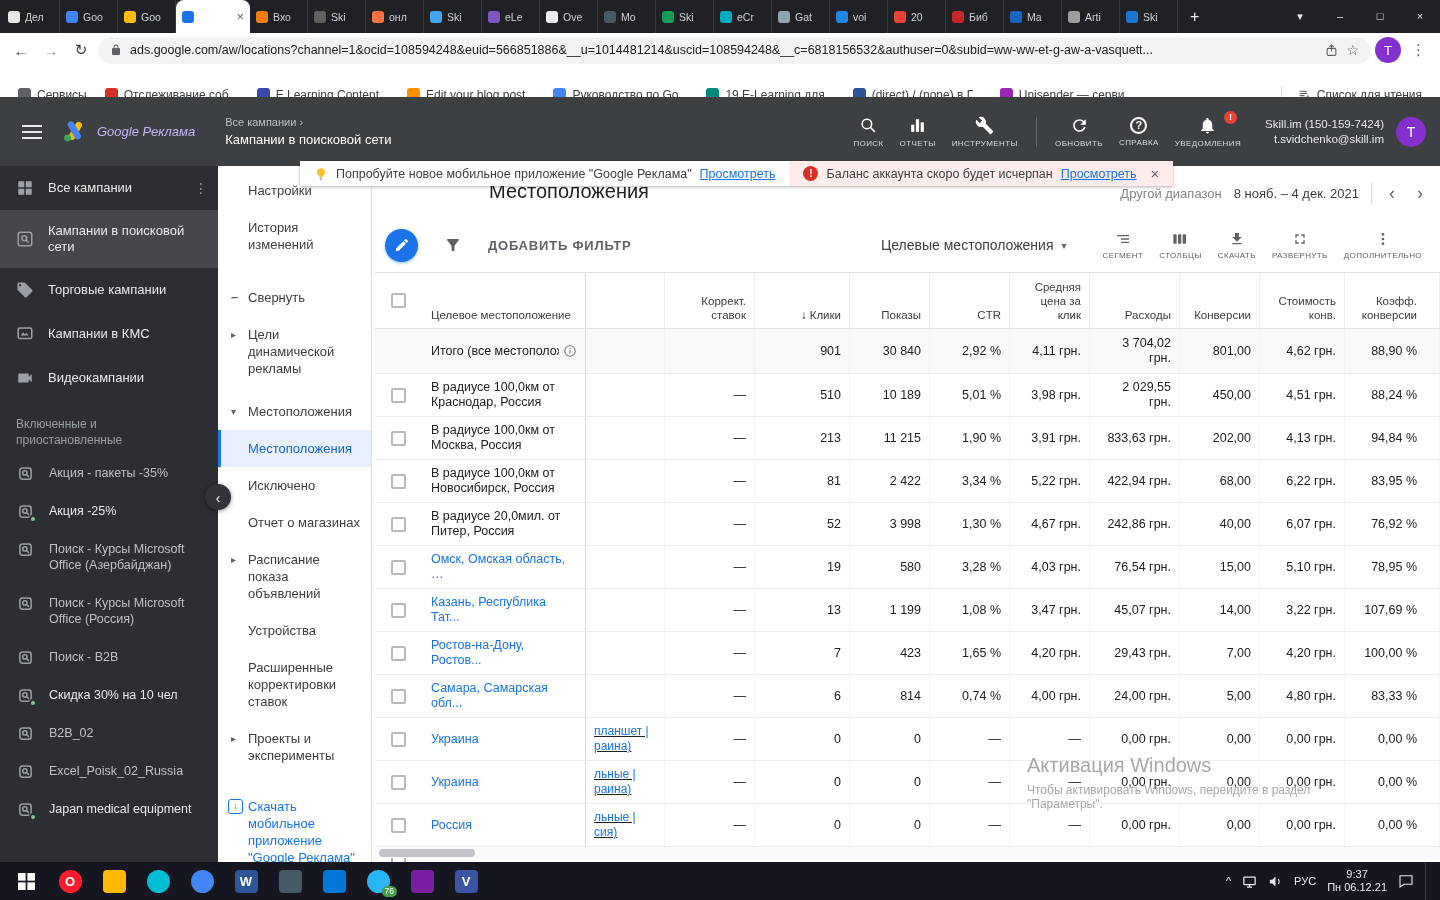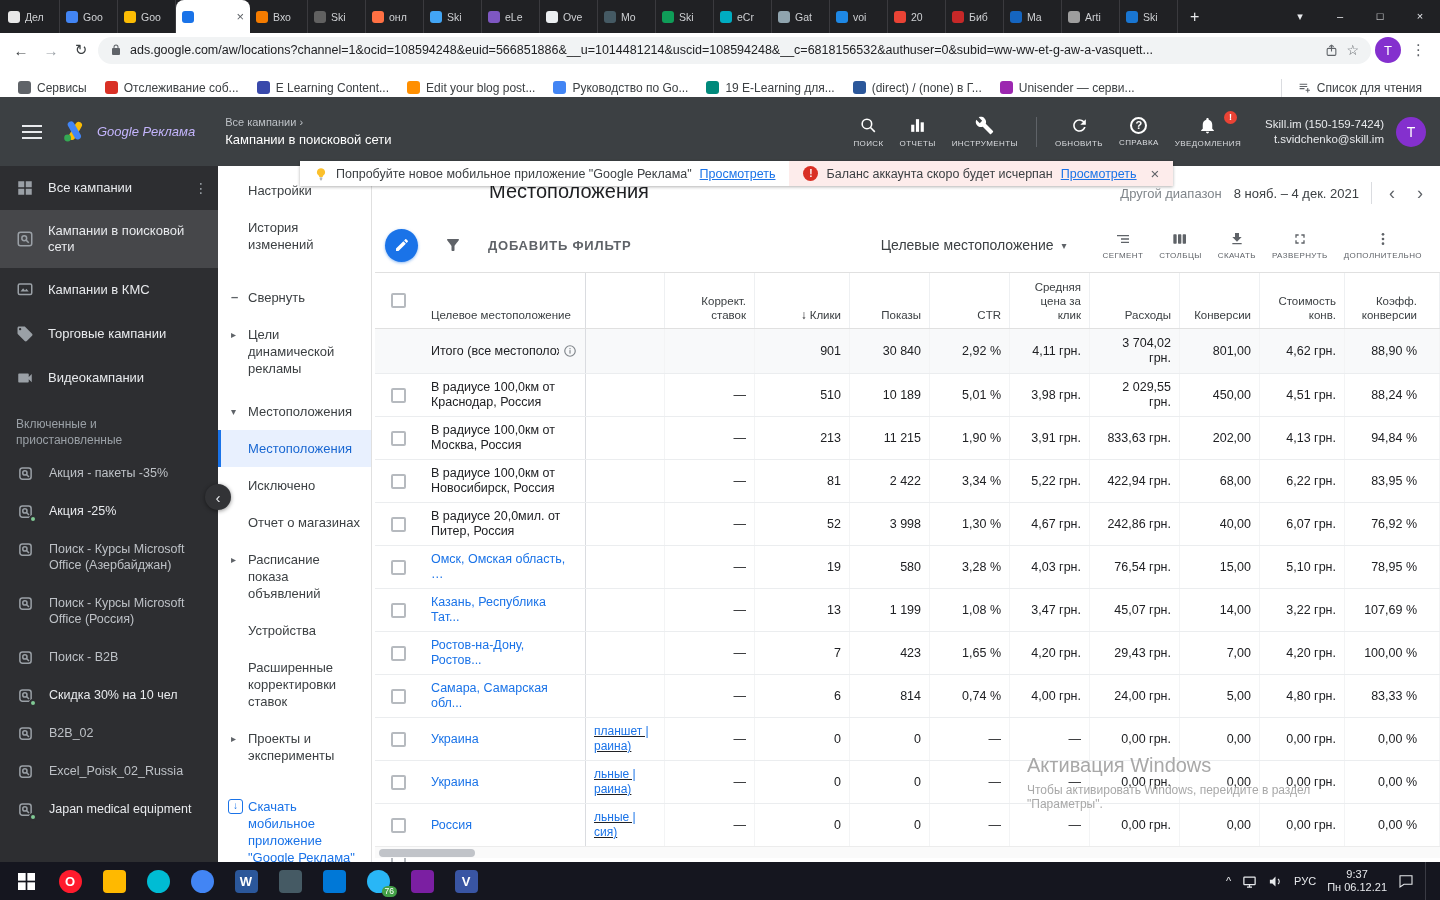--- a/index.html
+++ b/index.html
@@ -26,21 +26,21 @@
   .urlrow {position:absolute; top:33px; height:34px; width:100%; background:#fff; display:flex; align-items:center; padding:0 8px; gap:4px;}
   .navbtn {width:26px; height:26px; display:flex; align-items:center; justify-content:center; font-size:15px; color:#3c4043; border-radius:50%; flex:none;}
   .navbtn.dim {color:#9aa0a6;}
   .urlpill {flex:1; height:27px; background:#f1f3f4; border-radius:14px; display:flex; align-items:center; gap:8px; padding:0 12px; min-width:0;}
   .urltext {font-size:12.5px; color:#202124; white-space:nowrap; overflow:hidden; flex:1;}
   .pill-star {color:#5f6368; font-size:14px;}
   .avatar-sm {width:26px; height:26px; border-radius:50%; background:#8430ce; color:#fff; font-size:13px; display:flex; align-items:center; justify-content:center; flex:none;}
   .menu-kebab {color:#5f6368; font-size:15px; padding:0 6px;}
 
   
-  .bookmarks {position:absolute; top:73px; height:30px; width:100%; background:#fff; display:flex; align-items:center; padding:0 10px; border-bottom:1px solid #e0e0e0;}
+  .bookmarks {position:absolute; top:80px; height:30px; width:100%; background:#fff; display:flex; align-items:center; padding:0 10px; border-bottom:1px solid #e0e0e0;}
   .bm-left {display:flex; gap:2px; flex:1; overflow:hidden;}
   .bm {display:flex; align-items:center; gap:6px; padding:3px 8px; border-radius:4px; white-space:nowrap;}
   .bm-ic {width:13px; height:13px; border-radius:3px; flex:none; background:#9aa0a6;}
   .bm-label {font-size:12px; color:#3c4043;}
   .bm-right {display:flex; align-items:center; gap:8px; flex:none;}
   .rl-divider {width:1px; height:18px; background:#dadce0;}
 
   
   .adsheader {position:absolute; top:97px; height:69px; width:100%; background:#3c4043; display:flex; align-items:center; padding:0 14px 0 12px; color:#fff; z-index:10;}
   .burger {width:20px; height:14px; border-top:2px solid #e8eaed; border-bottom:2px solid #e8eaed; position:relative; margin:0 20px 0 10px; flex:none;}
@@ -467,31 +467,31 @@
     </div>
     <div class="snav-item" data-interactable="true" data-selected="true">
       <svg data-interactable="false" viewBox="0 0 24 24" fill="none" stroke="currentColor" stroke-width="2">
           <rect x="3" y="3" width="18" height="18" rx="3"></rect>
           <circle cx="11" cy="11" r="3.2"></circle>
           <path d="M13.5 13.5L17 17"></path>
         </svg>
       <span data-interactable="false">Кампании в поисковой сети</span>
     </div>
     <div class="snav-item" data-interactable="true">
+      <svg data-interactable="false" viewBox="0 0 24 24" fill="currentColor">
+          <path d="M21.41 11.58l-9-9C12.05 2.22 11.55 2 11 2H4c-1.1 0-2 .9-2 2v7c0 .55.22 1.05.59 1.42l9 9c.36.36.86.58 1.41.58.55 0 1.05-.22 1.41-.59l7-7c.37-.36.59-.86.59-1.41 0-.55-.23-1.06-.59-1.42zM5.5 7C4.67 7 4 6.33 4 5.5S4.67 4 5.5 4 7 4.67 7 5.5 6.33 7 5.5 7z"></path>
+        </svg>
+      <span data-interactable="false">Торговые кампании</span>
+    </div>
+    <div class="snav-item" data-interactable="true">
       <svg data-interactable="false" viewBox="0 0 24 24" fill="none" stroke="currentColor" stroke-width="2">
           <rect x="3" y="4" width="18" height="14" rx="2"></rect>
           <path fill="currentColor" stroke="none" d="M6 14l3.5-4.5 2.5 3 1.8-2.2L17 14z"></path>
         </svg>
       <span data-interactable="false">Кампании в КМС</span>
-    </div>
-    <div class="snav-item" data-interactable="true">
-      <svg data-interactable="false" viewBox="0 0 24 24" fill="currentColor">
-          <path d="M21.41 11.58l-9-9C12.05 2.22 11.55 2 11 2H4c-1.1 0-2 .9-2 2v7c0 .55.22 1.05.59 1.42l9 9c.36.36.86.58 1.41.58.55 0 1.05-.22 1.41-.59l7-7c.37-.36.59-.86.59-1.41 0-.55-.23-1.06-.59-1.42zM5.5 7C4.67 7 4 6.33 4 5.5S4.67 4 5.5 4 7 4.67 7 5.5 6.33 7 5.5 7z"></path>
-        </svg>
-      <span data-interactable="false">Торговые кампании</span>
     </div>
     <div class="snav-item" data-interactable="true">
       <svg data-interactable="false" viewBox="0 0 24 24" fill="currentColor">
           <path d="M17 10.5V7c0-.55-.45-1-1-1H4c-.55 0-1 .45-1 1v10c0 .55.45 1 1 1h12c.55 0 1-.45 1-1v-3.5l4 4v-11l-4 4z"></path>
         </svg>
       <span data-interactable="false">Видеокампании</span>
     </div>
     <div class="sb-filter" data-interactable="false">Включенные и приостановленные</div>
     <div data-interactable="false">
 
@@ -677,21 +677,21 @@
             <path d="M3 17.25V21h3.75L17.81 9.94l-3.75-3.75L3 17.25zM20.71 7.04c.39-.39.39-1.02 0-1.41l-2.34-2.34c-.39-.39-1.02-.39-1.41 0l-1.83 1.83 3.75 3.75 1.83-1.83z"></path>
           </svg>
       </div>
       <span class="funnel" data-interactable="true">
         <svg viewBox="0 0 24 24">
             <path d="M4.25 5.61C6.27 8.2 10 13 10 13v6c0 .55.45 1 1 1h2c.55 0 1-.45 1-1v-6s3.72-4.8 5.74-7.39c.51-.66.04-1.61-.79-1.61H5.04c-.83 0-1.3.95-.79 1.61z"></path>
           </svg>
       </span>
       <span class="addfilter" data-interactable="true">ДОБАВИТЬ ФИЛЬТР</span>
       <div class="viewsel" data-interactable="true">
-        <span data-interactable="false">Целевые местоположение</span>
+        <span data-interactable="false">Целевые местоположения</span>
         <span class="caret" data-interactable="false">▾</span>
       </div>
       <div class="tb-actions" data-interactable="false">
         <div class="tb-act" data-interactable="true">
           <svg data-interactable="false" viewBox="0 0 24 24">
               <path d="M9 18h12v-2H9v2zM3 6v2h18V6H3zm6 7h12v-2H9v2z"></path>
             </svg>
           <span class="tb-cap" data-interactable="false">СЕГМЕНТ</span>
         </div>
         <div class="tb-act" data-interactable="true">

